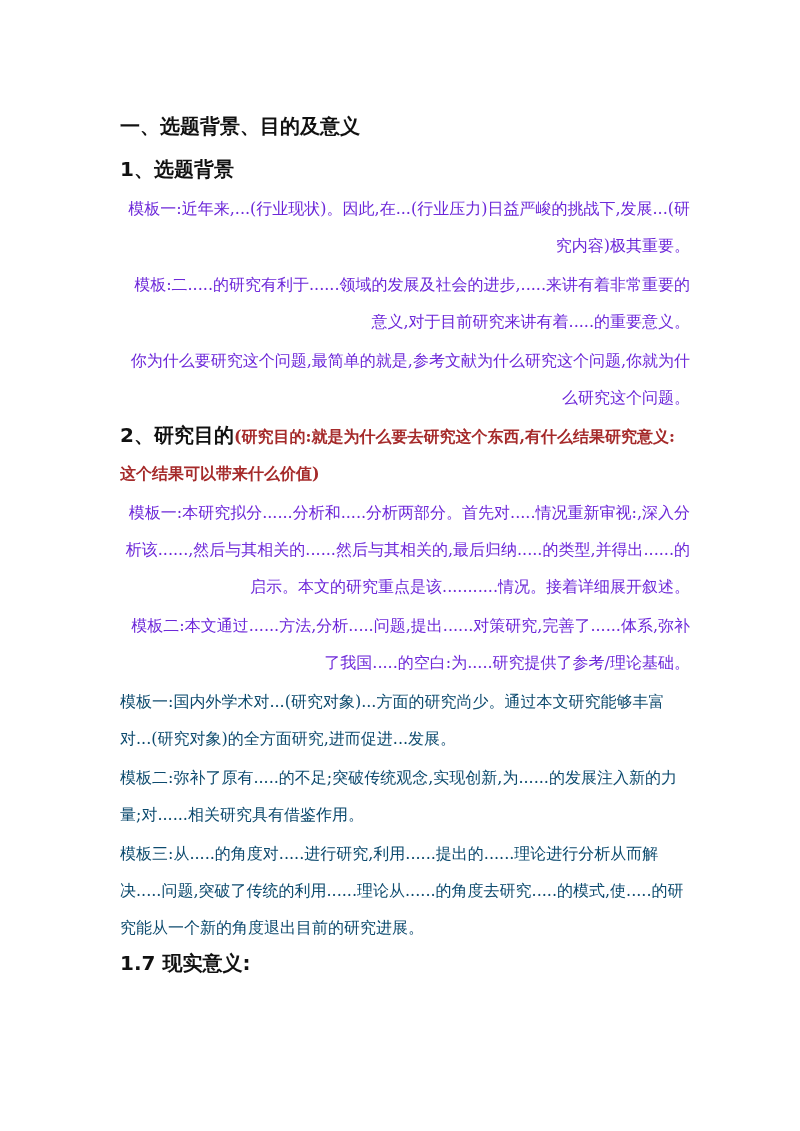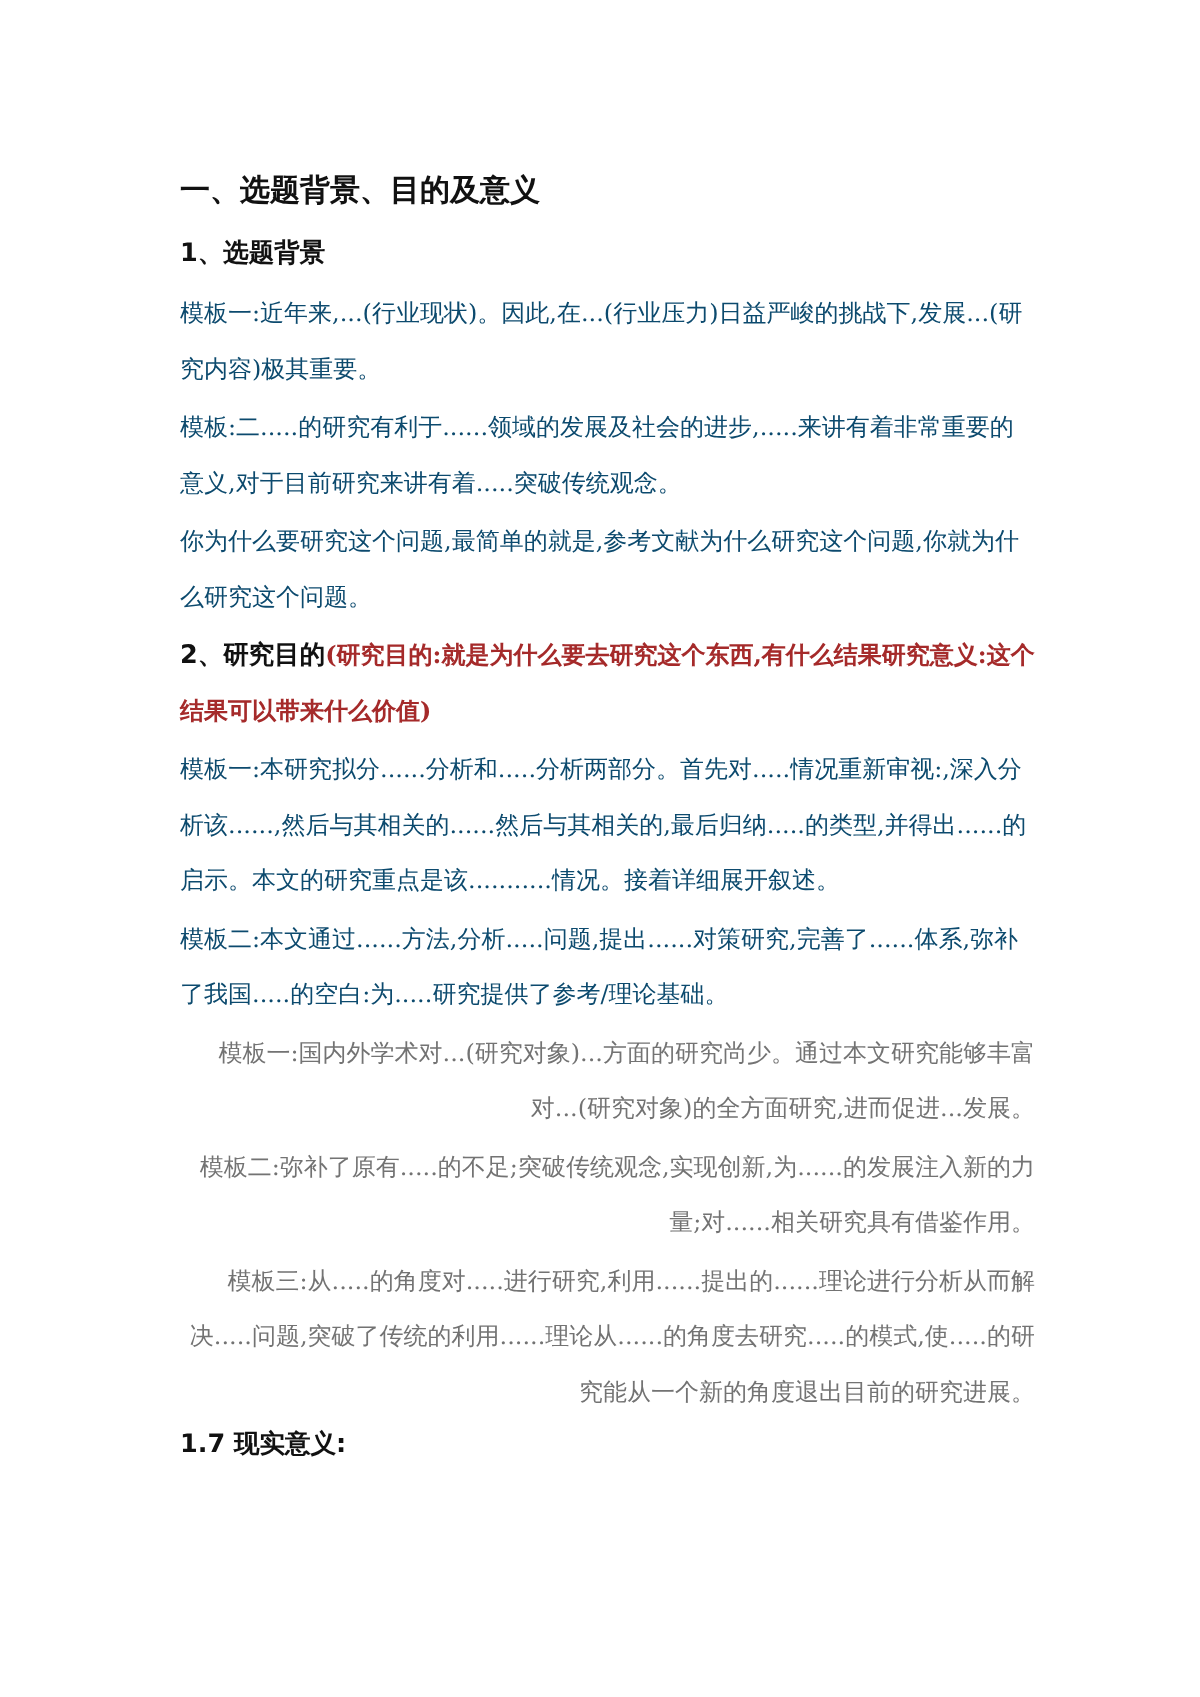--- a/index.html
+++ b/index.html
@@ -9,40 +9,40 @@
       font-family: "DejaVu Serif", "Liberation Serif", serif;
       color: #222222;
     }
     .h1 {
       font-family: "DejaVu Sans", "Liberation Sans", sans-serif;
       font-weight: bold; font-size: 20px; line-height: 28px;
       margin: 0 0 14px 0; color: #111;
     }
     .h2 {
       font-family: "DejaVu Sans", "Liberation Sans", sans-serif;
-      font-weight: bold; font-size: 17px; line-height: 30px;
+      font-weight: bold; font-size: 20px; line-height: 30px;
       margin: 0 0 6px 0; color: #111;
     }
     .p {
       font-size: 16px; line-height: 37px; margin: 0 0 2px 0;
       letter-spacing: 0px;
     }
-    .red { color: #0c4a6e; }
-    .black { color: #737373; text-align: right; }
+    .red { color: #6d28d9; text-align: right; }
+    .black { color: #0c4a6e; }
     .inline-red { font-family: "DejaVu Serif", "Liberation Serif", serif; font-weight: bold; color: #a52a2a; }
   </style>
 </head>
 <body>
 
 <div class="page">
   <div class="h1">一、选题背景、目的及意义</div>
 
   <div class="h2">1、选题背景</div>
   <p class="p red">模板一:近年来,...(行业现状)。因此,在...(行业压力)日益严峻的挑战下,发展...(研究内容)极其重要。</p>
-  <p class="p red">模板:二.....的研究有利于......领域的发展及社会的进步,.....来讲有着非常重要的意义,对于目前研究来讲有着.....突破传统观念。</p>
+  <p class="p red">模板:二.....的研究有利于......领域的发展及社会的进步,.....来讲有着非常重要的意义,对于目前研究来讲有着.....的重要意义。</p>
   <p class="p red">你为什么要研究这个问题,最简单的就是,参考文献为什么研究这个问题,你就为什么研究这个问题。</p>
 
   <p class="p"><span class="h2" style="display:inline">2、研究目的</span><span class="inline-red">(研究目的:就是为什么要去研究这个东西,有什么结果研究意义:这个结果可以带来什么价值)</span></p>
   <p class="p red">模板一:本研究拟分......分析和.....分析两部分。首先对.....情况重新审视:,深入分析该......,然后与其相关的......然后与其相关的,最后归纳.....的类型,并得出......的启示。本文的研究重点是该...........情况。接着详细展开叙述。</p>
   <p class="p red">模板二:本文通过......方法,分析.....问题,提出......对策研究,完善了......体系,弥补了我国.....的空白:为.....研究提供了参考/理论基础。</p>
 
   <p class="p black">模板一:国内外学术对...(研究对象)...方面的研究尚少。通过本文研究能够丰富对...(研究对象)的全方面研究,进而促进...发展。</p>
   <p class="p black">模板二:弥补了原有.....的不足;突破传统观念,实现创新,为......的发展注入新的力量;对......相关研究具有借鉴作用。</p>
   <p class="p black">模板三:从.....的角度对.....进行研究,利用......提出的......理论进行分析从而解决.....问题,突破了传统的利用......理论从......的角度去研究.....的模式,使.....的研究能从一个新的角度退出目前的研究进展。</p>
   <div class="h2">1.7 现实意义:</div>

